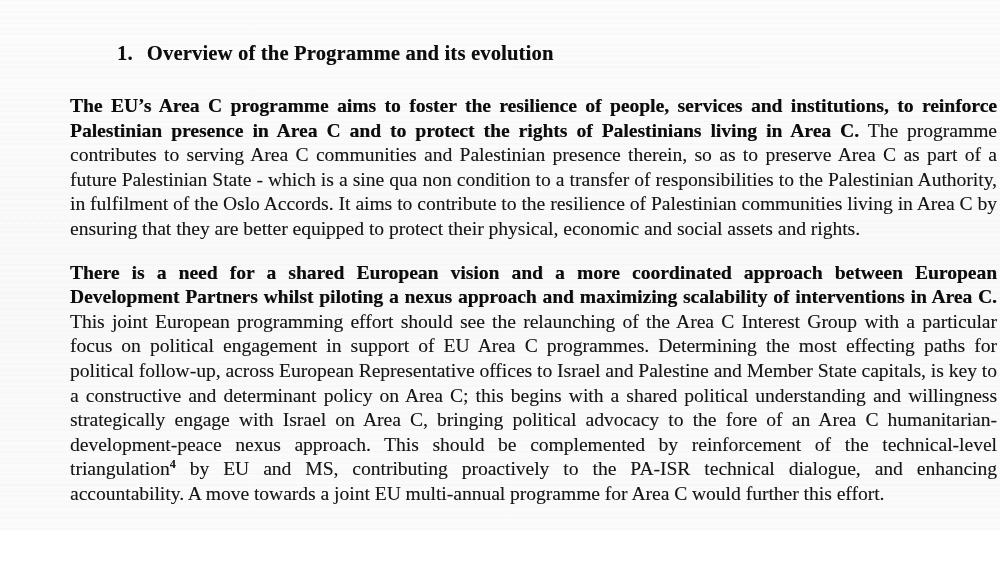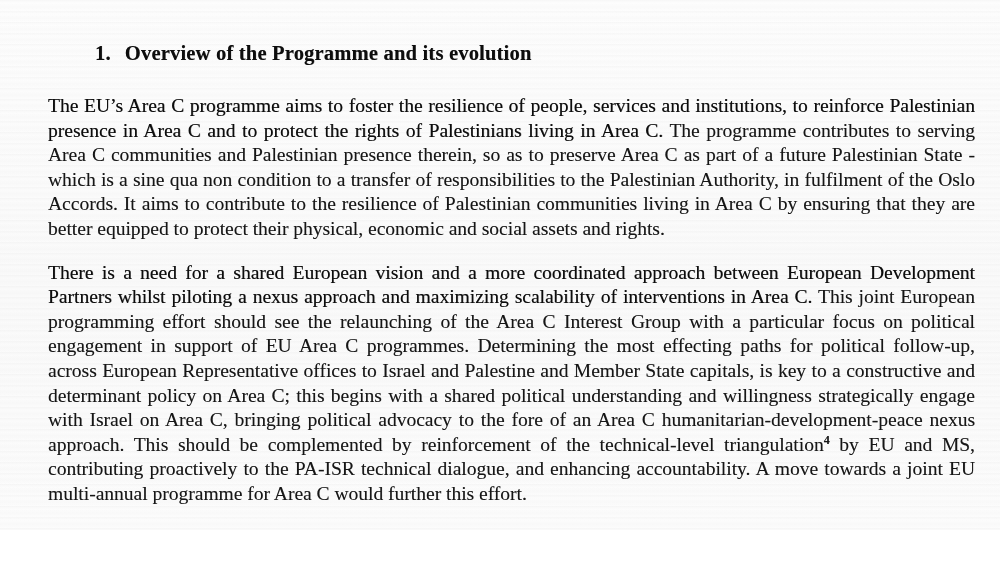--- a/index.html
+++ b/index.html
@@ -17,21 +17,21 @@
         rgba(190,190,190,0.10) 0px,
         rgba(255,255,255,0) 3px,
         rgba(210,210,210,0.08) 7px,
         rgba(255,255,255,0) 11px
       ),
       linear-gradient(180deg, #fdfdfd 0%, #fafafa 55%, #fcfcfc 100%);
     overflow: hidden;
     font-family: "Liberation Serif", "DejaVu Serif", serif;
     color: #141414;
     box-sizing: border-box;
-    padding: 40px 26px 0 48px;
+    padding: 40px 26px 0 70px;
   }
   .heading {
     margin: 0 0 28px 47px;
     font-size: 20.5px;
     line-height: 26px;
     font-weight: 700;
     letter-spacing: 0.2px;
     color: #0d0d0d;
     text-shadow: 0.3px 0 0 rgba(0,0,0,0.45);
   }
@@ -42,21 +42,21 @@
     margin: 0 0 19px 0;
     width: 927px;
     font-size: 19.5px;
     line-height: 24.6px;
     text-align: justify;
     text-justify: inter-word;
     color: #161616;
     text-shadow: 0.25px 0 0 rgba(0,0,0,0.35);
   }
   .para strong {
-    font-weight: 400;
+    font-weight: 700;
     color: #0c0c0c;
     text-shadow: 0.35px 0 0 rgba(0,0,0,0.5);
   }
   sup.fnref {
     font-size: 12px;
     line-height: 0;
     vertical-align: super;
     font-weight: 700;
   }
 </style>

